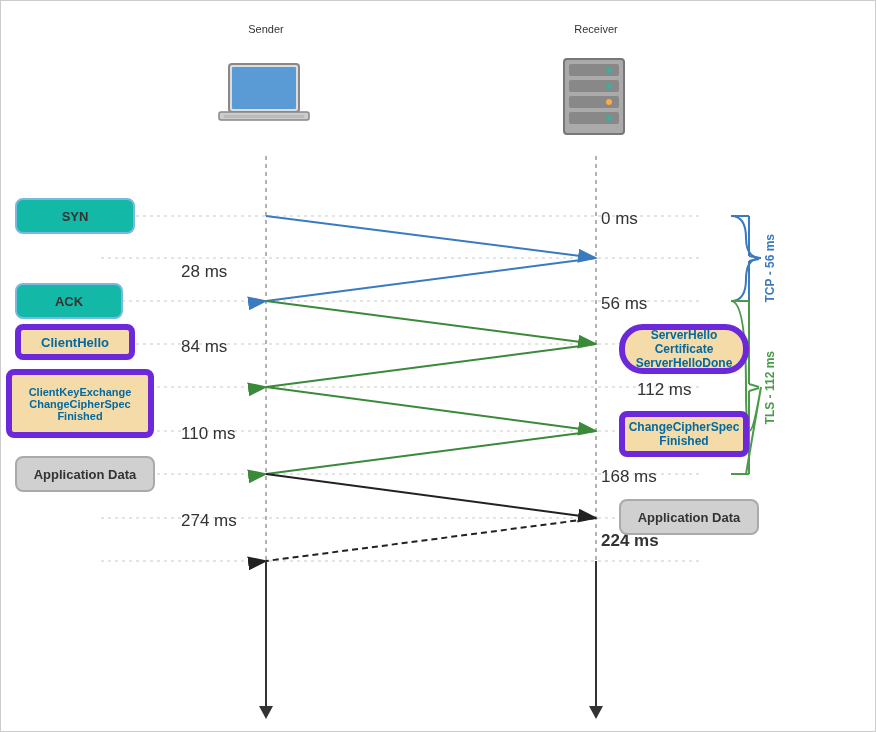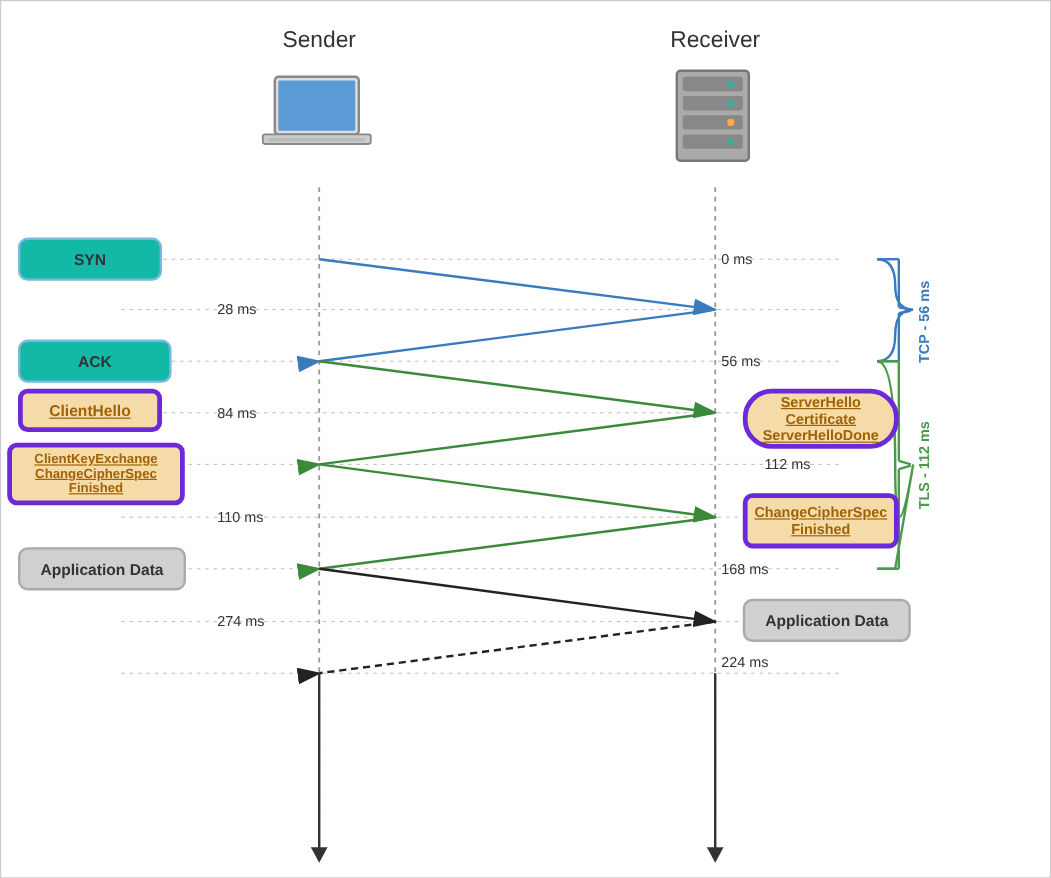--- a/index.html
+++ b/index.html
@@ -14,21 +14,21 @@
     .diagram {
       width: 876px;
       height: 732px;
       position: relative;
       background: #fff;
       border: 1px solid #ccc;
     }
     .label-top {
       position: absolute;
       text-align: center;
-      font-size: 19px;
+      font-size: 11px;
       font-weight: normal;
       color: #333;
     }
     .box {
       position: absolute;
       border-radius: 8px;
       display: flex;
       align-items: center;
       justify-content: center;
       text-align: center;
@@ -36,33 +36,32 @@
       font-weight: bold;
       padding: 4px 8px;
     }
     .box-blue {
       background: #14b8a6;
       border: 2px solid #7ab8e0;
       color: #333;
     }
     .box-orange {
       background: #f5dba7;
-      border: 4px solid #6d28d9;
-      color: #a16207;
-      text-decoration: underline;
+      border: 6px solid #6d28d9;
+      color: #0369a1;
     }
     .box-gray {
       background: #d0d0d0;
       border: 2px solid #aaa;
       color: #333;
       text-align: right;
     }
     .time-label {
       position: absolute;
-      font-size: 12px;
+      font-size: 17px;
       color: #333;
     }
     svg.diagram-svg {
       position: absolute;
       top: 0; left: 0;
       width: 876px;
       height: 732px;
       pointer-events: none;
     }
   </style>
@@ -188,43 +187,43 @@
       <rect x="15" y="58" width="50" height="12" rx="2" fill="#888"></rect>
 
       <circle cx="55" cy="16" r="3" fill="#4a9"></circle>
       <circle cx="55" cy="32" r="3" fill="#4a9"></circle>
       <circle cx="55" cy="48" r="3" fill="#fa4"></circle>
       <circle cx="55" cy="64" r="3" fill="#4a9"></circle>
     </svg>
   </div>
 
   <div class="time-label" style="left:600px;top:208px;">0 ms</div>
-  <div class="time-label" style="left:180px;top:250px;text-align:right;">28 ms</div>
+  <div class="time-label" style="left:180px;top:261px;text-align:right;">28 ms</div>
   <div class="time-label" style="left:600px;top:293px;text-align:center;">56 ms</div>
   <div class="time-label" style="left:180px;top:336px;">84 ms</div>
   <div class="time-label" style="left:636px;top:379px;">112 ms</div>
   <div class="time-label" style="left:180px;top:423px;">110 ms</div>
   <div class="time-label" style="left:600px;top:466px;">168 ms</div>
   <div class="time-label" style="left:180px;top:510px;">274 ms</div>
-  <div class="time-label" style="left:600px;top:544px;">224 ms</div>
+  <div class="time-label" style="left:600px;top:530px;font-weight:bold;">224 ms</div>
 
   <div class="box box-blue" style="left:14px;top:197px;width:120px;height:36px;">SYN</div>
 
 
-  <div class="box box-blue" style="left:14px;top:282px;width:128px;height:36px;">ACK</div>
+  <div class="box box-blue" style="left:14px;top:282px;width:108px;height:36px;">ACK</div>
 
   <div class="box box-orange" style="left:14px;top:323px;width:120px;height:36px;">ClientHello</div>
 
   <div class="box box-orange" style="left:618px;top:323px;width:130px;height:50px;border-radius:24px;">
     <span style="white-space:pre-line;font-size:12px;">ServerHello
 Certificate
 ServerHelloDone</span>
   </div>
 
-  <div class="box box-orange" style="left:5px;top:368px;width:148px;height:52px;">
+  <div class="box box-orange" style="left:5px;top:368px;width:148px;height:69px;">
     <span style="white-space:pre-line;font-size:11px;">ClientKeyExchange
 ChangeCipherSpec
 Finished</span>
   </div>
 
   <div class="box box-orange" style="left:618px;top:410px;width:130px;height:46px;">
     <span style="white-space:pre-line;font-size:12px;">ChangeCipherSpec
 Finished</span>
   </div>
 

